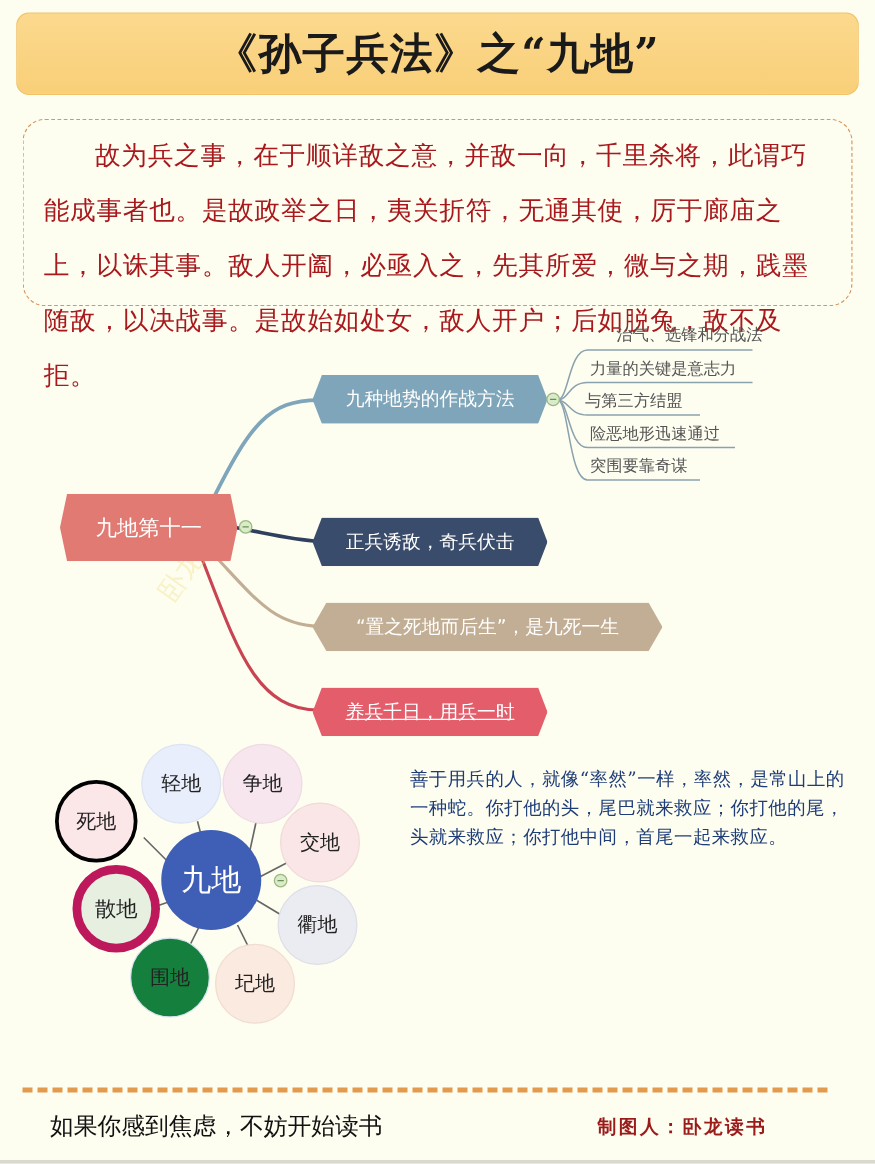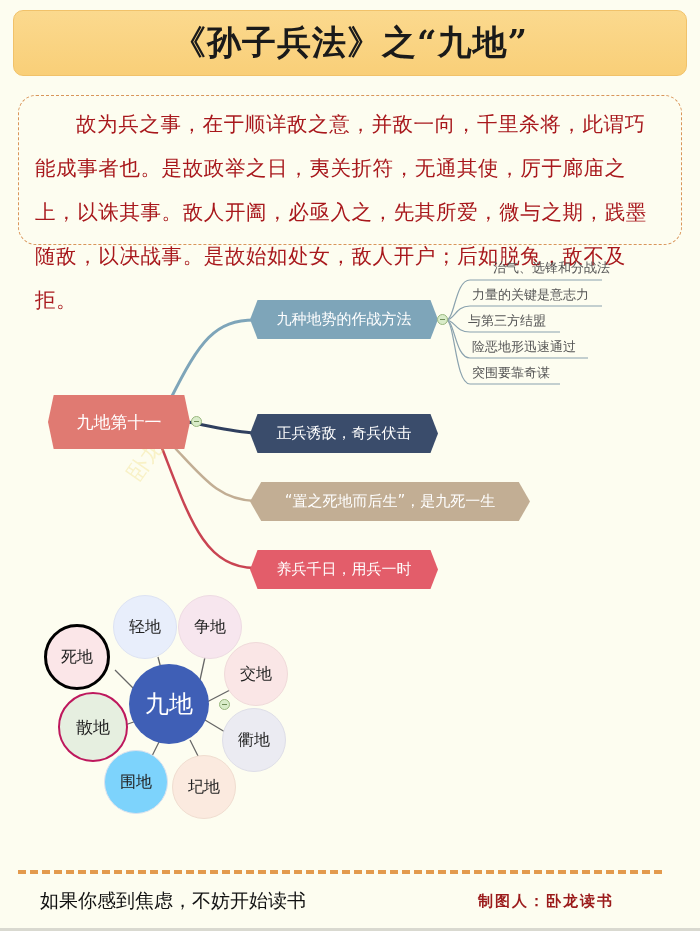--- a/index.html
+++ b/index.html
@@ -134,21 +134,21 @@
 <div class="collapse" style="left:437px; top:314px;"></div>
 
 <div class="node" style="left:250px; top:414px; width:188px; height:39px; background:#3a4c6b;">
   <span>正兵诱敌，奇兵伏击</span>
 </div>
 
 <div class="node" style="left:250px; top:482px; width:280px; height:39px; background:#c2ae94;">
   <span>“置之死地而后生”，是九死一生</span>
 </div>
 
-<div class="node" style="left:250px; top:550px; width:188px; height:39px; background:#e35d6a;">
+<div class="node" style="left:250px; top:550px; width:188px; height:39px; background:#e35d6a;text-decoration:underline;">
   <span>养兵千日，用兵一时</span>
 </div>
 
 <div class="leaf" style="left:493px; top:259px;">治气、选锋和分战法</div>
 <div class="leaf" style="left:472px; top:286px;">力量的关键是意志力</div>
 <div class="leaf" style="left:468px; top:312px;">与第三方结盟</div>
 <div class="leaf" style="left:472px; top:338px;">险恶地形迅速通过</div>
 <div class="leaf" style="left:472px; top:364px;">突围要靠奇谋</div>
 
 <div class="circle" style="left:113px; top:595px; width:64px; height:64px; background:#e8eefb; border:1px solid #dde3f3;">
@@ -159,33 +159,34 @@
 </div>
 <div class="circle" style="left:224px; top:642px; width:64px; height:64px; background:#fae6e6; border:1px solid #f0dada;">
   <span>交地</span>
 </div>
 <div class="circle" style="left:222px; top:708px; width:64px; height:64px; background:#ebebf2; border:1px solid #dedee8;">
   <span>衢地</span>
 </div>
 <div class="circle" style="left:172px; top:755px; width:64px; height:64px; background:#fbeadf; border:1px solid #f0ddd0;">
   <span>圮地</span>
 </div>
-<div class="circle" style="left:104px; top:750px; width:64px; height:64px; background:#7dd3fc; border:1px solid #d9e2ef;">
+<div class="circle" style="left:104px; top:750px; width:64px; height:64px; background:#15803d; border:1px solid #d9e2ef;">
   <span>围地</span>
 </div>
-<div class="circle" style="left:58px; top:692px; width:70px; height:70px; background:#e6efe0; border:2px solid #be185d; font-size:17px;">
+<div class="circle" style="left:58px; top:692px; width:70px; height:70px; background:#e6efe0; border:7px solid #be185d; font-size:17px;">
   <span>散地</span>
 </div>
 <div class="circle" style="left:44px; top:624px; width:66px; height:66px; background:#fbe6e8; border:3px solid #000000;">
   <span>死地</span>
 </div>
 <div class="circle" style="left:129px; top:664px; width:80px; height:80px; background:#3f5fb6; color:#fff; font-size:24px;">
   <span>九地</span>
 </div>
 <div class="collapse" style="left:219px; top:699px;"></div>
 
 <div class="story">
+  <p>善于用兵的人，就像“率然”一样，率然，是常山上的一种蛇。你打他的头，尾巴就来救应；你打他的尾，头就来救应；你打他中间，首尾一起来救应。</p>
 </div>
 
 <div class="divider"></div>
 <div class="footer-left">如果你感到焦虑，不妨开始读书</div>
 <div class="footer-right">制图人：卧龙读书</div>
 <div class="bottom-line"></div>
 
 </body></html>

